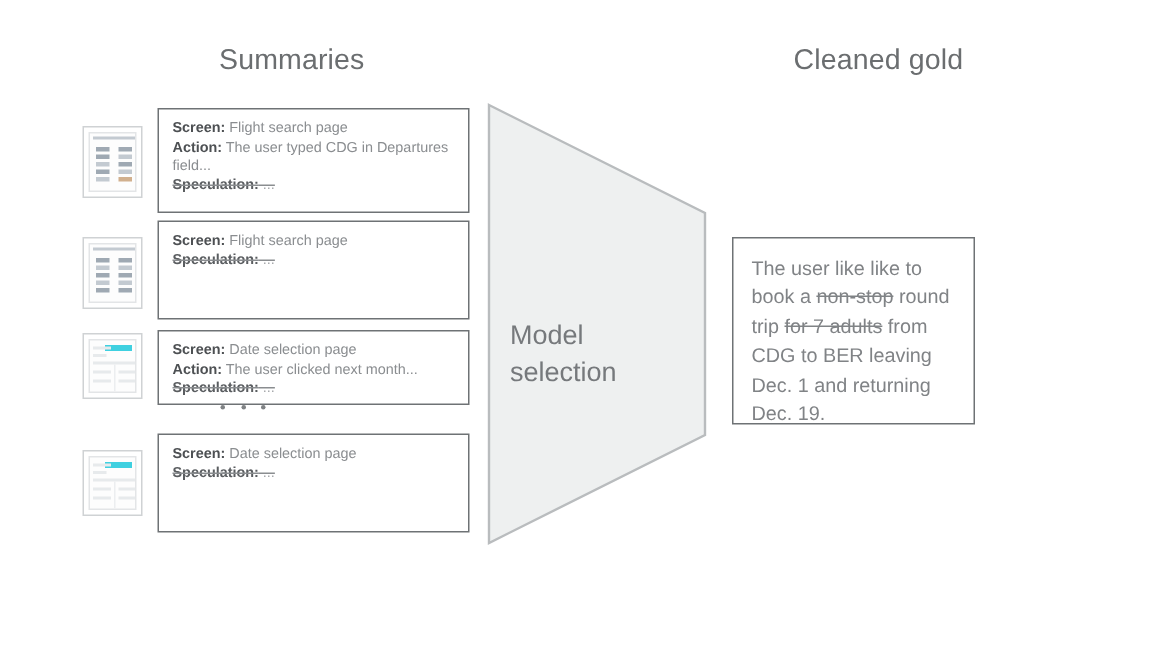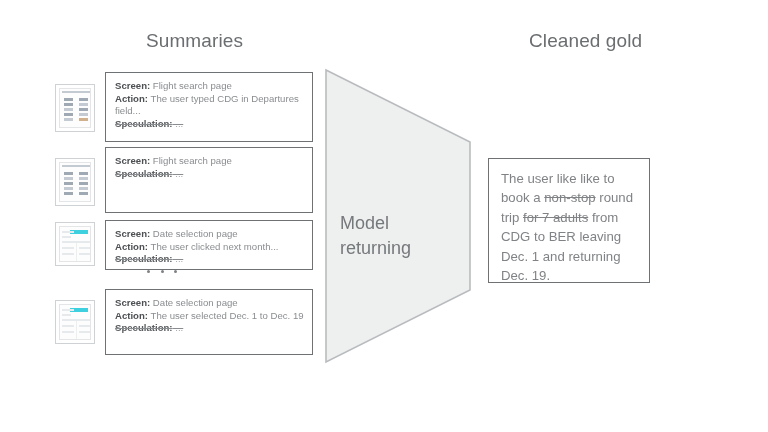--- a/index.html
+++ b/index.html
@@ -267,35 +267,32 @@
   <div id="ellipsis">
     <span></span>
     <span></span>
     <span></span>
   </div>
 
   <div class="card" style="top:289px; height:66px;">
     <div class="ln">
       <span class="lbl">Screen:</span><span> Date selection page</span>
     </div>
-    <div class="ln">
-      <span class="lbl">Action:</span><span> The user selected Dec. 1 to Dec. 19</span>
-    </div>
     <div class="ln spec">
       <span class="lbl">Speculation:</span><span> ...</span>
     </div>
   </div>
 
   <div id="funnel">
     <svg width="152" height="296" viewBox="0 0 152 296">
       <polygon points="4,2 148,74 148,222 4,294" fill="#eef0f0" stroke="#b9bcbe" stroke-width="1.6"></polygon>
     </svg>
   </div>
   <div id="funnel-label">Model
-returning</div>
+selection</div>
 
   <div id="gold-box">
     <div id="gold-text">
       <span>The user like like to book a </span><span class="strike">non-stop</span><span> round trip </span><span class="strike">for 7 adults</span><span> from CDG to BER leaving Dec. 1 and returning Dec. 19.</span>
     </div>
   </div>
 
 </div>
 
 </body></html>

